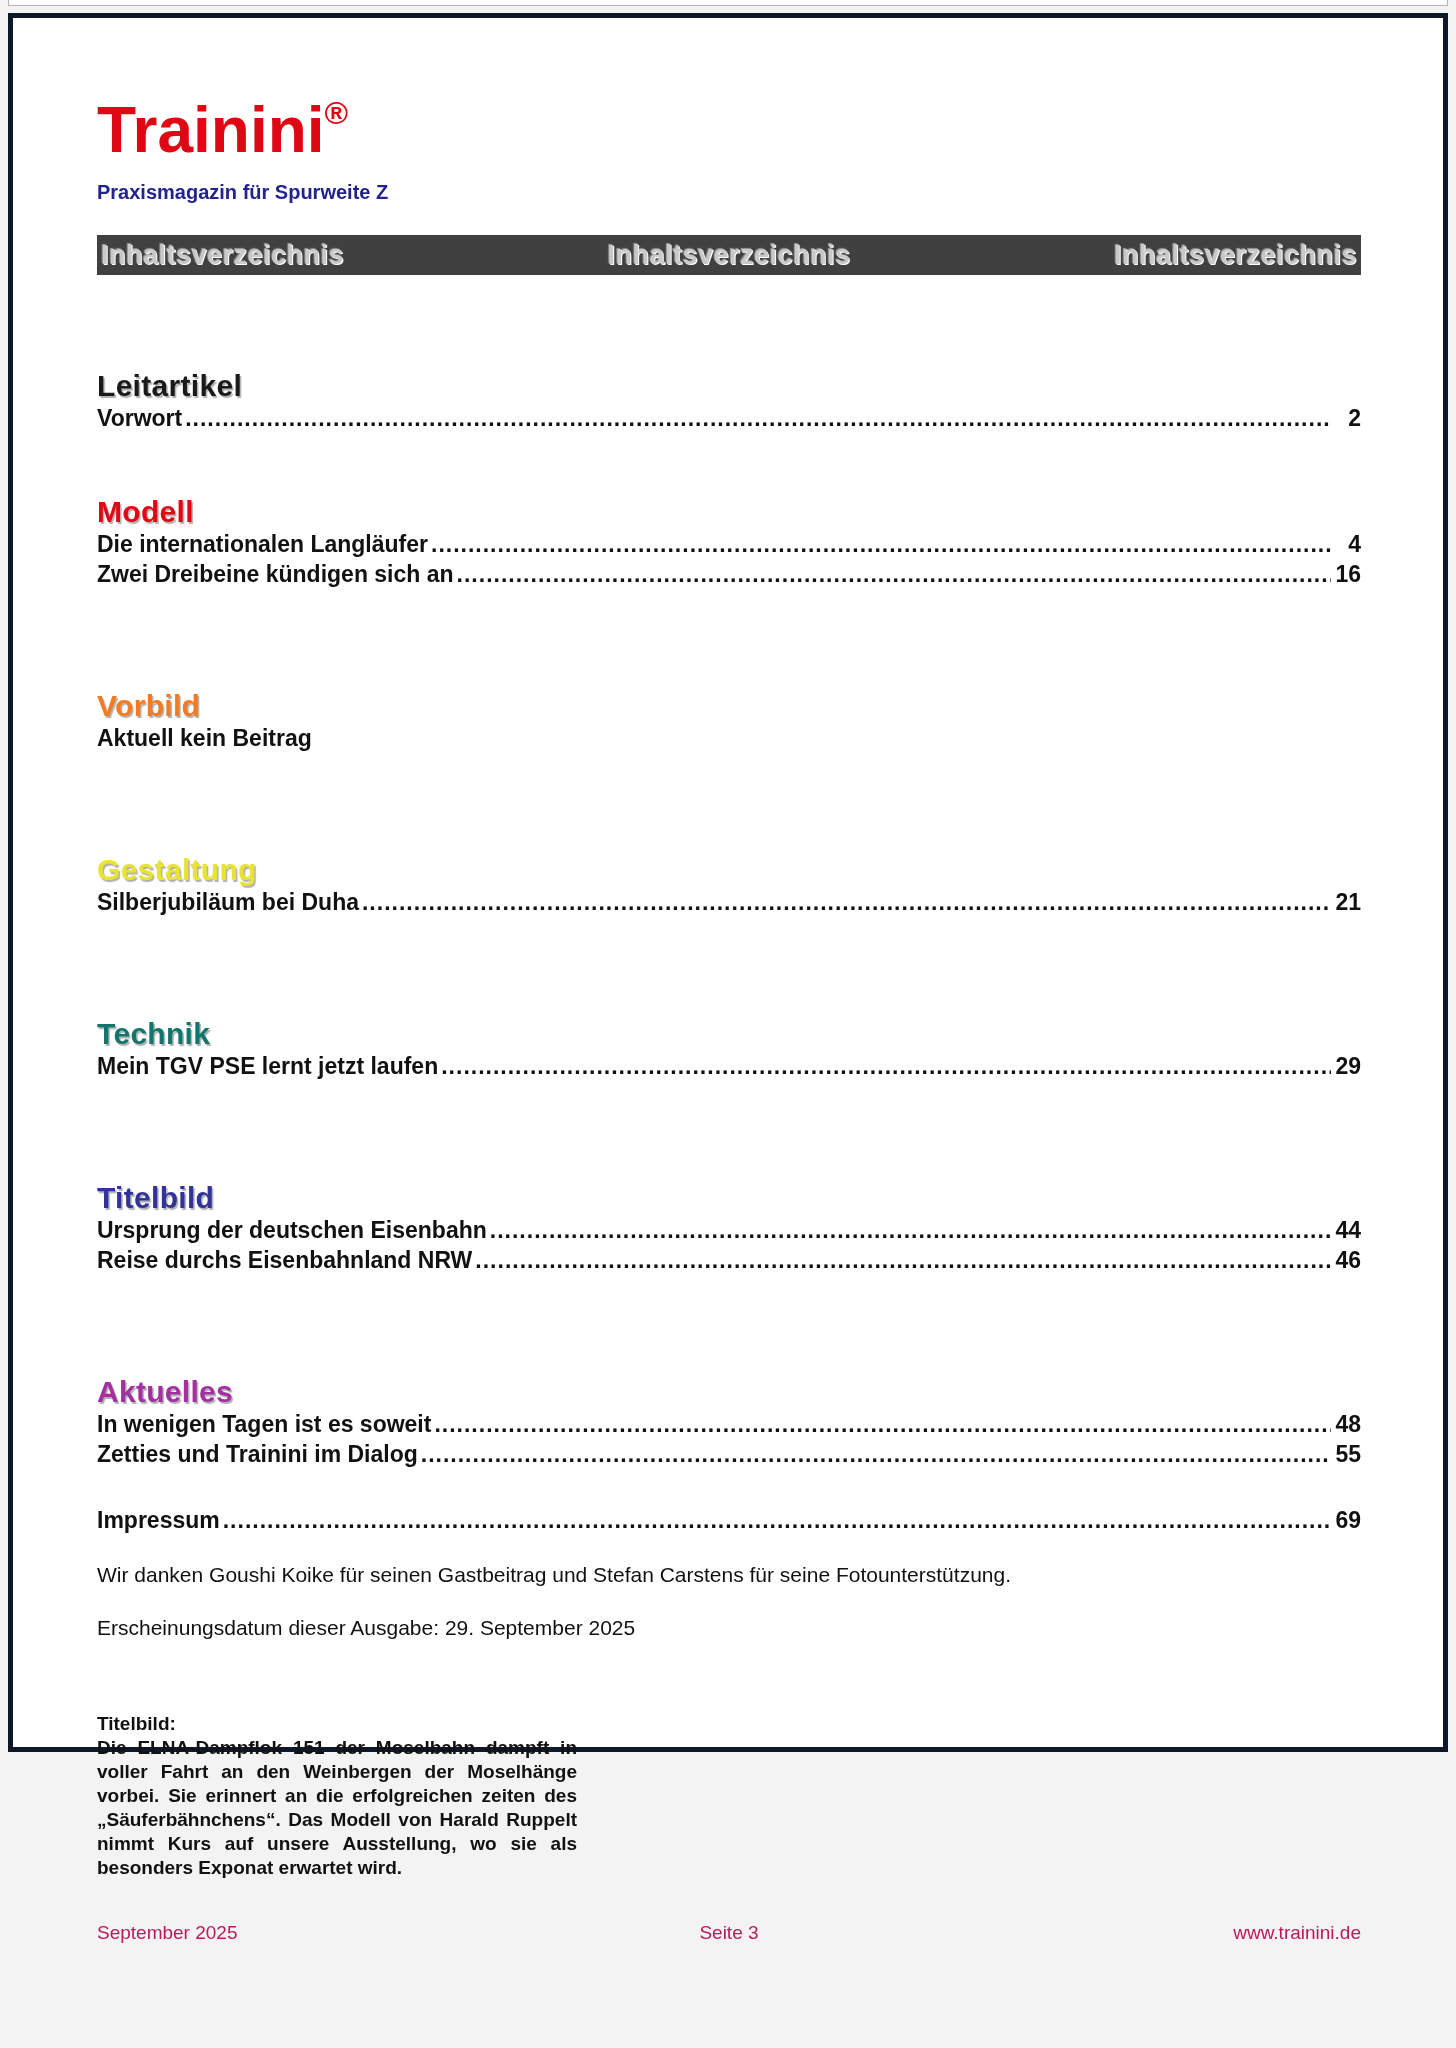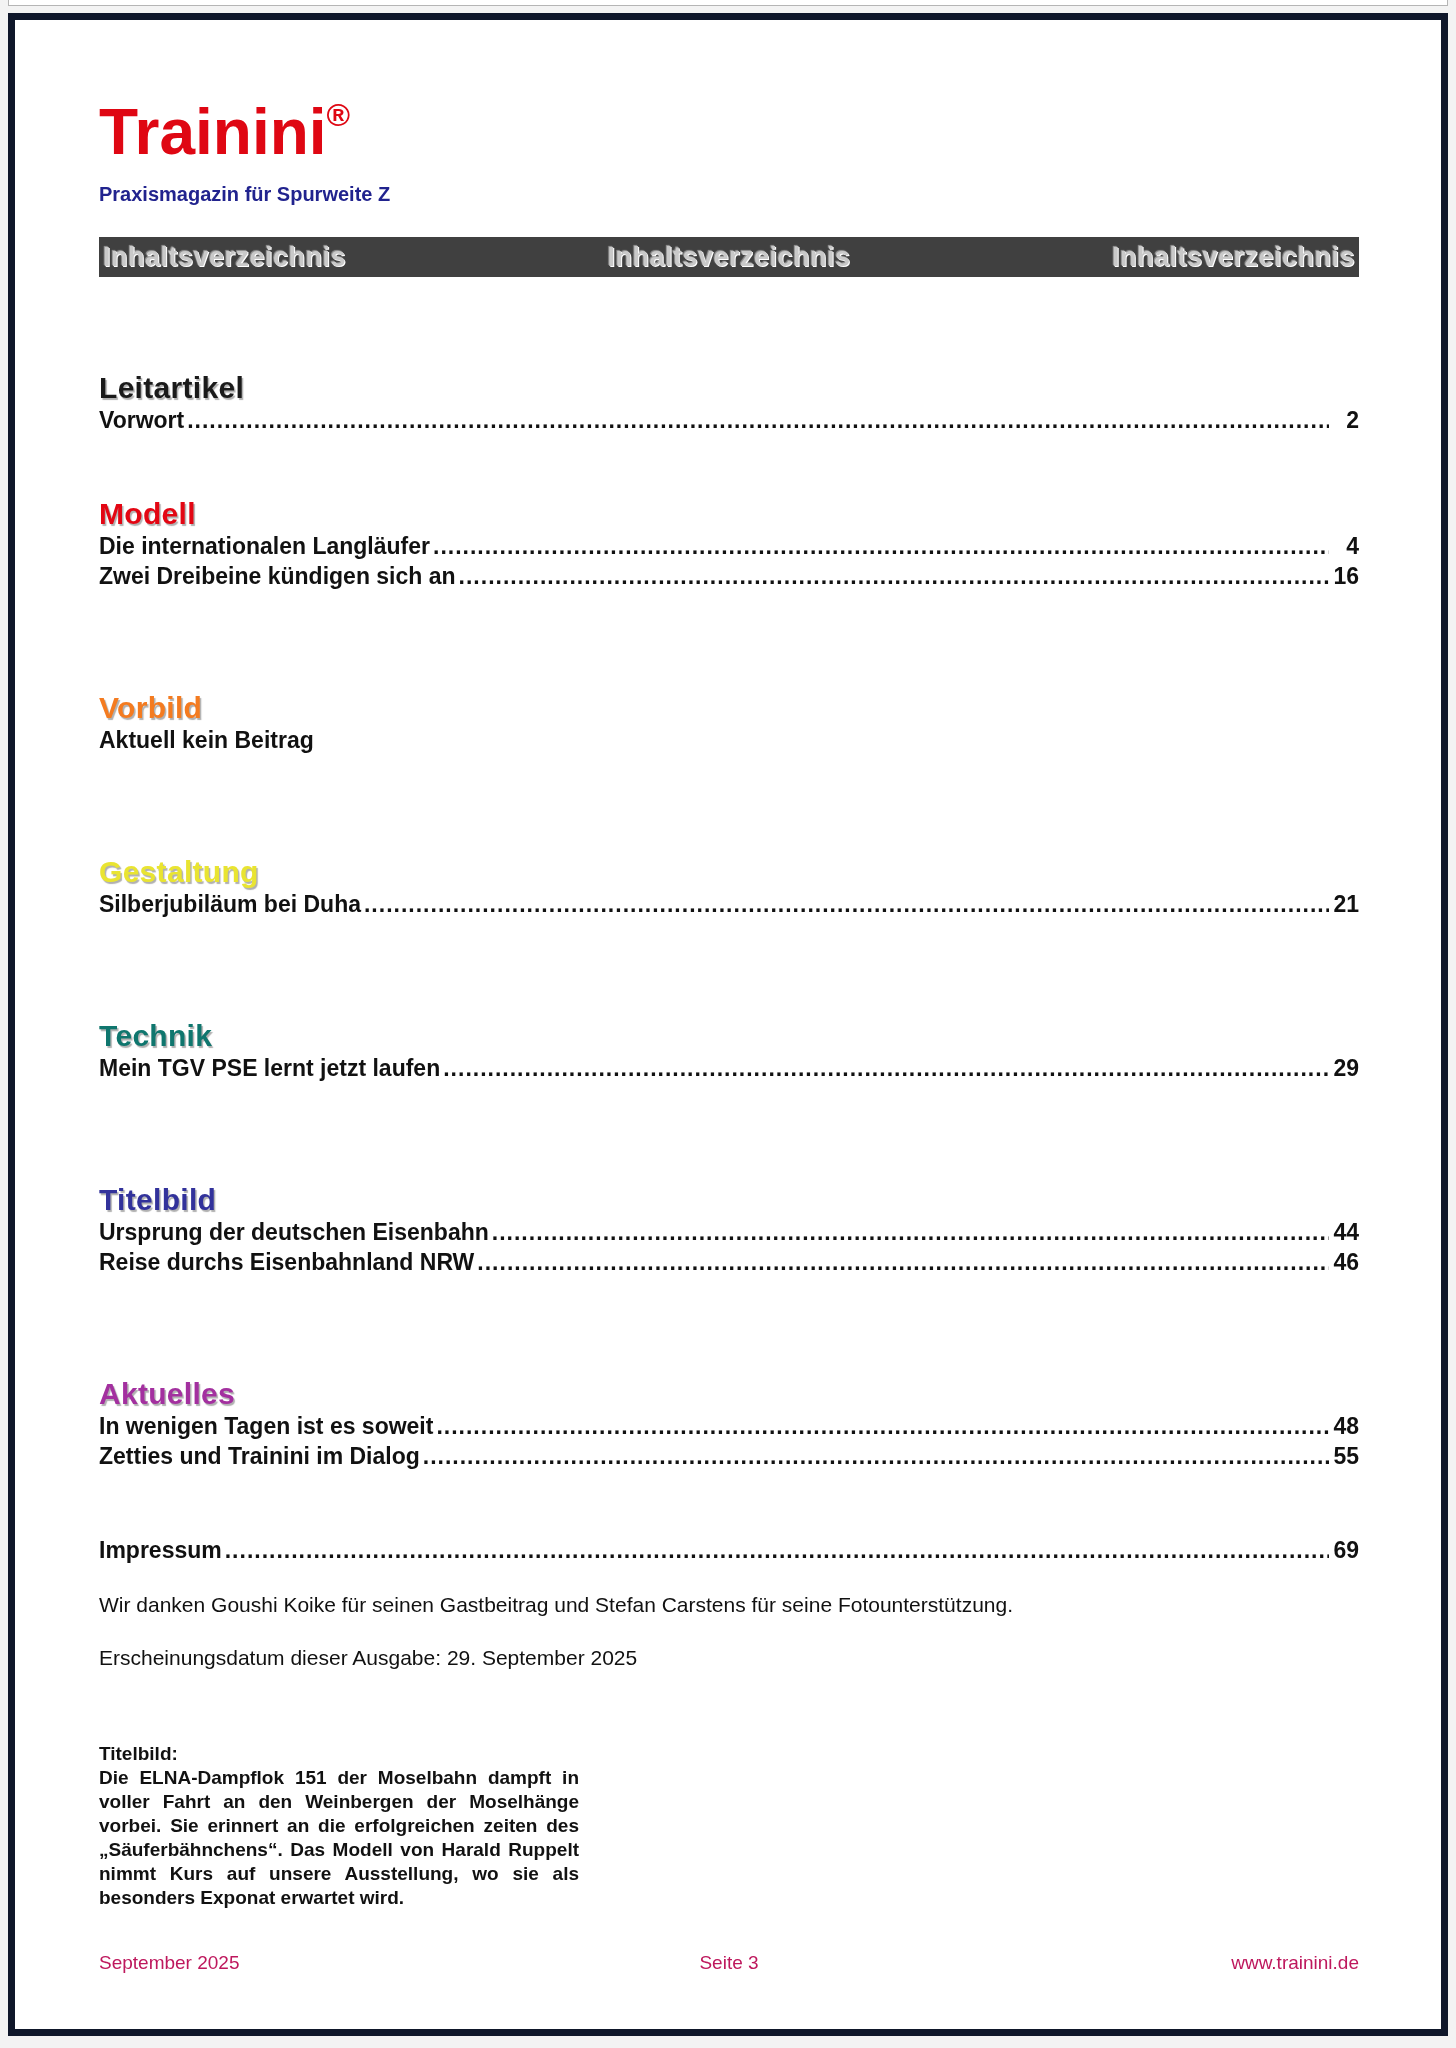--- a/index.html
+++ b/index.html
@@ -12,23 +12,23 @@
   .viewport { position: relative; width: 1456px; height: 2048px; }
 
   
   .prev-page-edge {
     position: absolute; top: 0; left: 8px; width: 1440px; height: 6px;
     background: #ffffff;
     border-left: 1px solid #b5b5b5; border-right: 1px solid #b5b5b5; border-bottom: 1px solid #b5b5b5;
   }
 
   .page {
-    position: absolute; top: 13px; left: 8px; width: 1440px; height: 2023px;
+    position: absolute; top: 13px; left: 8px; width: 1440px; height: 1739px;
     background: #ffffff;
-    border: 7px solid #0f172a;
+    border: 5px solid #0f172a;
     padding: 0 82px 0 84px;
   }
 
   
   .masthead { margin-top: 60px; }
   .logo {
     font-size: 64px; font-weight: bold; color: #df0713; letter-spacing: 0px; line-height: 70px;
   }
   .logo .reg { font-size: 32px; vertical-align: 28px; font-weight: bold; }
   .subtitle {
@@ -61,21 +61,21 @@
     font-size: 23px; font-weight: bold; color: #111; cursor: pointer;
   }
   .toc-title { white-space: nowrap; }
   .dots {
     flex: 1; overflow: hidden; white-space: nowrap;
     padding-left: 3px; letter-spacing: 1px; font-weight: bold; font-size: 23px;
   }
   .toc-page { min-width: 30px; text-align: right; white-space: nowrap; }
   .toc-note { font-size: 23px; font-weight: bold; line-height: 30px; color: #111; }
 
-  .impressum-row { margin-top: 64px; }
+  .impressum-row { margin-top: 36px; }
 
   .thanks { margin-top: 28px; font-size: 21px; color: #111; }
   .release { margin-top: 29px; font-size: 21px; color: #111; }
 
   .cover { margin-top: 72px; width: 480px; }
   .cover-head { font-size: 19px; font-weight: bold; line-height: 24px; color: #111; }
   .cover-text {
     font-size: 19px; font-weight: bold; line-height: 24px; color: #111;
     text-align: justify; text-justify: inter-word;
   }

